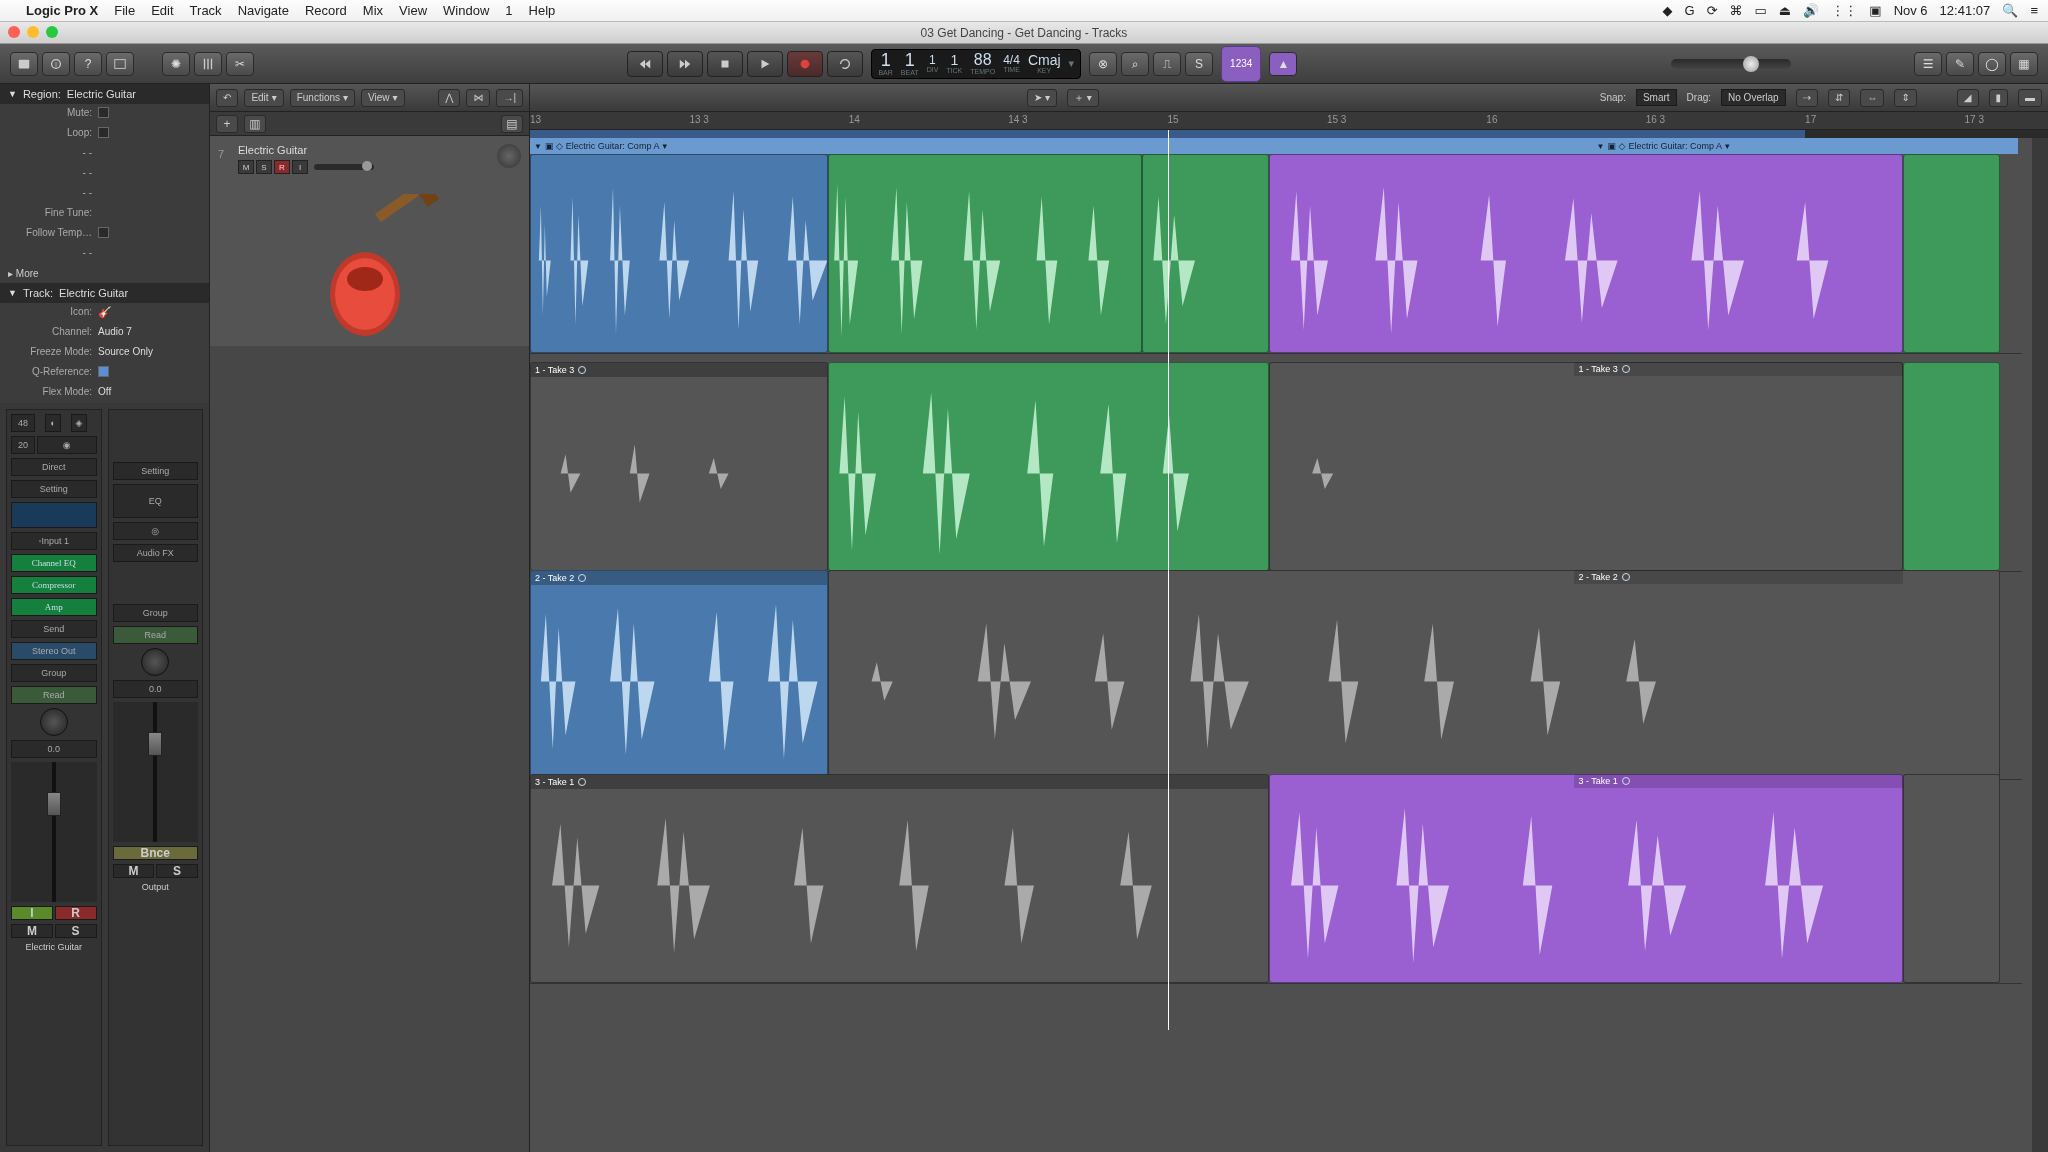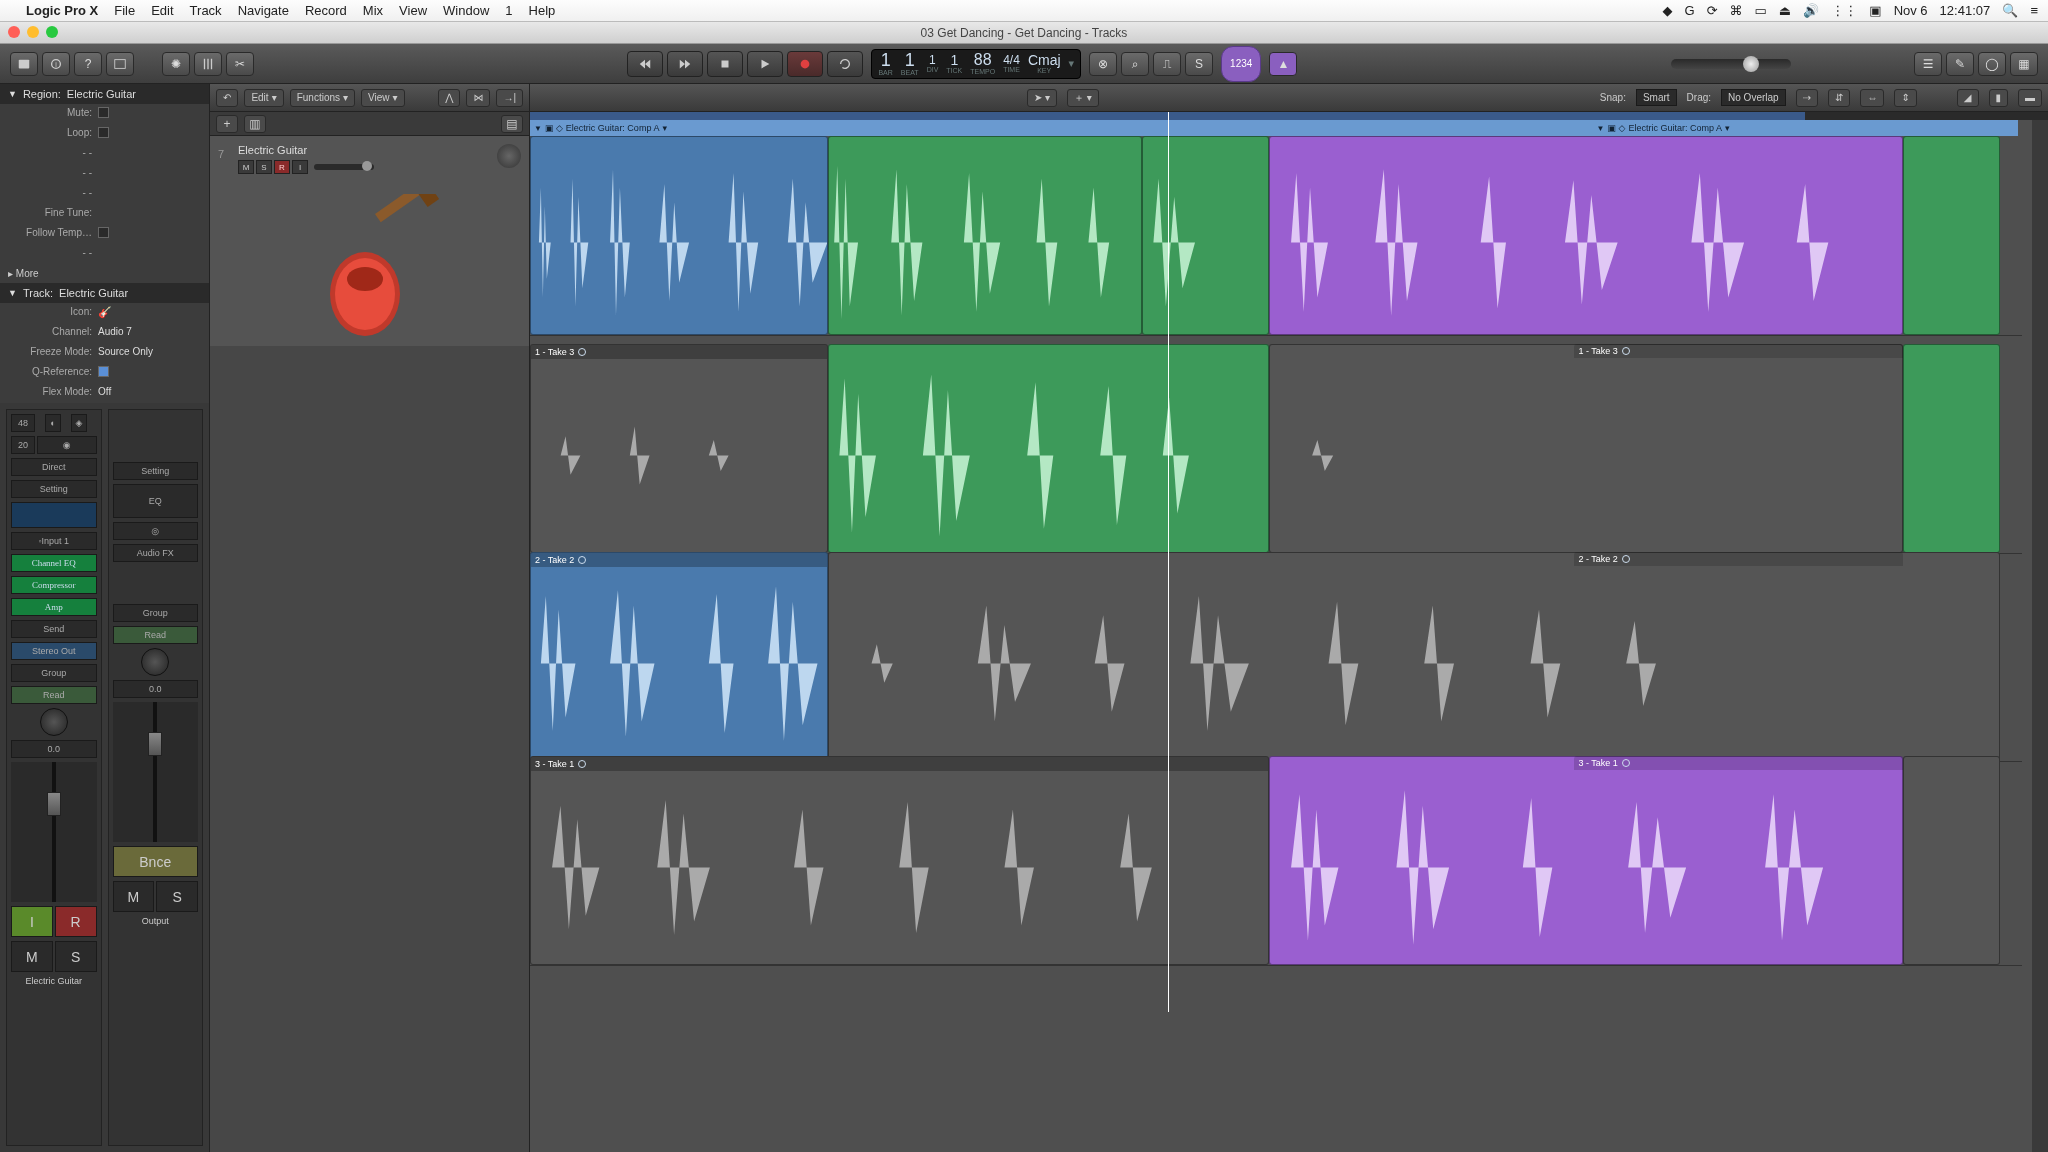--- a/index.html
+++ b/index.html
@@ -23,21 +23,21 @@
 .tb-group{display:flex; gap:4px;}
 .tb-btn{ width:28px; height:24px; background:linear-gradient(#6a6a6a,#4a4a4a); border:1px solid #2a2a2a; border-radius:4px; display:flex; align-items:center; justify-content:center; color:#ddd; font-size:12px;}
 .tb-btn svg{width:14px;height:14px;fill:#ccc;}
 .transport-btn{width:36px;height:26px;background:linear-gradient(#555,#3a3a3a);border:1px solid #222;border-radius:4px;display:flex;align-items:center;justify-content:center;}
 .transport-btn.rec{background:linear-gradient(#6a3a3a,#4a2a2a);}
 .transport-btn svg{width:14px;height:14px;fill:#ccc;}
 .lcd{height:30px;background:#1a1a1a;border:1px solid #000;border-radius:4px;display:flex;align-items:stretch;padding:2px 6px;gap:8px;}
 .lcd-seg{display:flex;flex-direction:column;align-items:center;justify-content:center;color:#9aa;}
 .lcd-seg .big{font-size:18px;font-weight:300;color:#cde;line-height:1;}
 .lcd-seg .lbl{font-size:7px;color:#677;text-transform:uppercase;}
-.mode-btn{height:36px;padding:16px 8px;background:#8a5fbf;border:1px solid #5a3a8a;border-radius:12px;color:#fff;font-size:10px;display:flex;align-items:center;}
+.mode-btn{height:36px;padding:16px 8px;background:#8a5fbf;border:1px solid #5a3a8a;border-radius:5px;color:#fff;font-size:10px;display:flex;align-items:center;}
 .master-vol{width:120px;height:10px;background:linear-gradient(#2a2a2a,#444);border-radius:5px;position:relative;}
 .master-vol::after{content:"";position:absolute;left:60%;top:-3px;width:16px;height:16px;background:radial-gradient(#eee,#999);border-radius:50%;}
 
 
 .body{display:flex;height:calc(1152px - 22px - 22px - 40px);}
 
 
 .inspector{width:210px;background:#3c3c3c;border-right:1px solid #222;display:flex;flex-direction:column;font-size:11px;}
 .insp-head{background:#2a2a2a;padding:4px 8px;color:#ddd;display:flex;align-items:center;gap:6px;}
 .insp-head .tri{font-size:9px;}
@@ -49,21 +49,21 @@
 .insp-more{padding:4px 8px;color:#ccc;font-size:10px;}
 .chstrip-area{flex:1;display:flex;padding:6px;gap:6px;background:#383838;}
 .chstrip{flex:1;background:#333;border:1px solid #222;display:flex;flex-direction:column;align-items:center;padding:4px;gap:4px;}
 .ch-box{width:100%;height:18px;background:#2a2a2a;border:1px solid #1a1a1a;display:flex;align-items:center;justify-content:center;font-size:9px;color:#aaa;}
 .ch-box.blue{background:#15803d;color:#cde;font-family:Liberation Serif, serif;}
 .ch-knob{width:28px;height:28px;border-radius:50%;background:radial-gradient(#555,#222);border:1px solid #111;}
 .ch-fader{width:100%;height:140px;background:#2a2a2a;position:relative;display:flex;justify-content:center;}
 .ch-fader .track{width:4px;height:100%;background:#111;}
 .ch-fader .cap{position:absolute;width:14px;height:24px;background:linear-gradient(#888,#555);border:1px solid #222;top:30px;}
 .ch-small{width:100%;display:flex;gap:2px;}
-.ch-small span{flex:1;height:31px;background:#2a2a2a;border:1px solid #1a1a1a;font-size:14px;display:flex;align-items:center;justify-content:center;}
+.ch-small span{flex:1;height:14px;background:#2a2a2a;border:1px solid #1a1a1a;font-size:12px;display:flex;align-items:center;justify-content:center;font-weight:bold;}
 .ch-small span.rec{background:#8a2a2a;}
 .ch-small span.in{background:#5a8a2a;}
 .ch-name{font-size:9px;color:#ccc;}
 
 
 .trackcol{width:320px;background:#424242;display:flex;flex-direction:column;border-right:1px solid #222;}
 .track-toolbar{height:28px;background:linear-gradient(#555,#3a3a3a);display:flex;align-items:center;padding:0 6px;gap:6px;border-bottom:1px solid #222;}
 .tt-btn{height:18px;padding:0 6px;background:#4a4a4a;border:1px solid #2a2a2a;border-radius:3px;font-size:10px;color:#ccc;display:flex;align-items:center;gap:3px;}
 .track-add{height:24px;background:#3a3a3a;display:flex;align-items:center;padding:0 6px;gap:6px;border-bottom:1px solid #222;}
 .add-btn{width:22px;height:18px;background:#4a4a4a;border:1px solid #2a2a2a;border-radius:3px;display:flex;align-items:center;justify-content:center;font-size:12px;}
@@ -442,20 +442,32 @@
       <span class="arr-sel">No Overlap</span>
       <div class="tt-btn">⇢</div>
       <div class="tt-btn">⇵</div>
       <div class="tt-btn">⇔</div>
       <div class="tt-btn">⇕</div>
       <div style="width:20px"></div>
       <div class="tt-btn">◢</div>
       <div class="tt-btn">▮</div>
       <div class="tt-btn">▬</div>
     </div>
+    <div class="ruler">
+      <span class="tick" style="left:0%">13</span>
+      <span class="tick" style="left:10.5%">13 3</span>
+      <span class="tick" style="left:21%">14</span>
+      <span class="tick" style="left:31.5%">14 3</span>
+      <span class="tick" style="left:42%">15</span>
+      <span class="tick" style="left:52.5%">15 3</span>
+      <span class="tick" style="left:63%">16</span>
+      <span class="tick" style="left:73.5%">16 3</span>
+      <span class="tick" style="left:84%">17</span>
+      <span class="tick" style="left:94.5%">17 3</span>
+    </div>
     <div class="cycle">
       <div class="range" style="left:0;width:84%"></div>
       <div class="playhead" style="left:42%"></div>
     </div>
     <div class="lanes">
 
       <div class="comp-hdr" style="left:0;width:70%"><span class="tri">▼</span>▣ ◇ <span>Electric Guitar: Comp A</span> ▾</div>
       <div class="comp-hdr" style="left:70%;width:28%"><span class="tri">▼</span>▣ ◇ <span>Electric Guitar: Comp A</span> ▾</div>
 
       <div class="lane" style="top:16px;height:200px">

